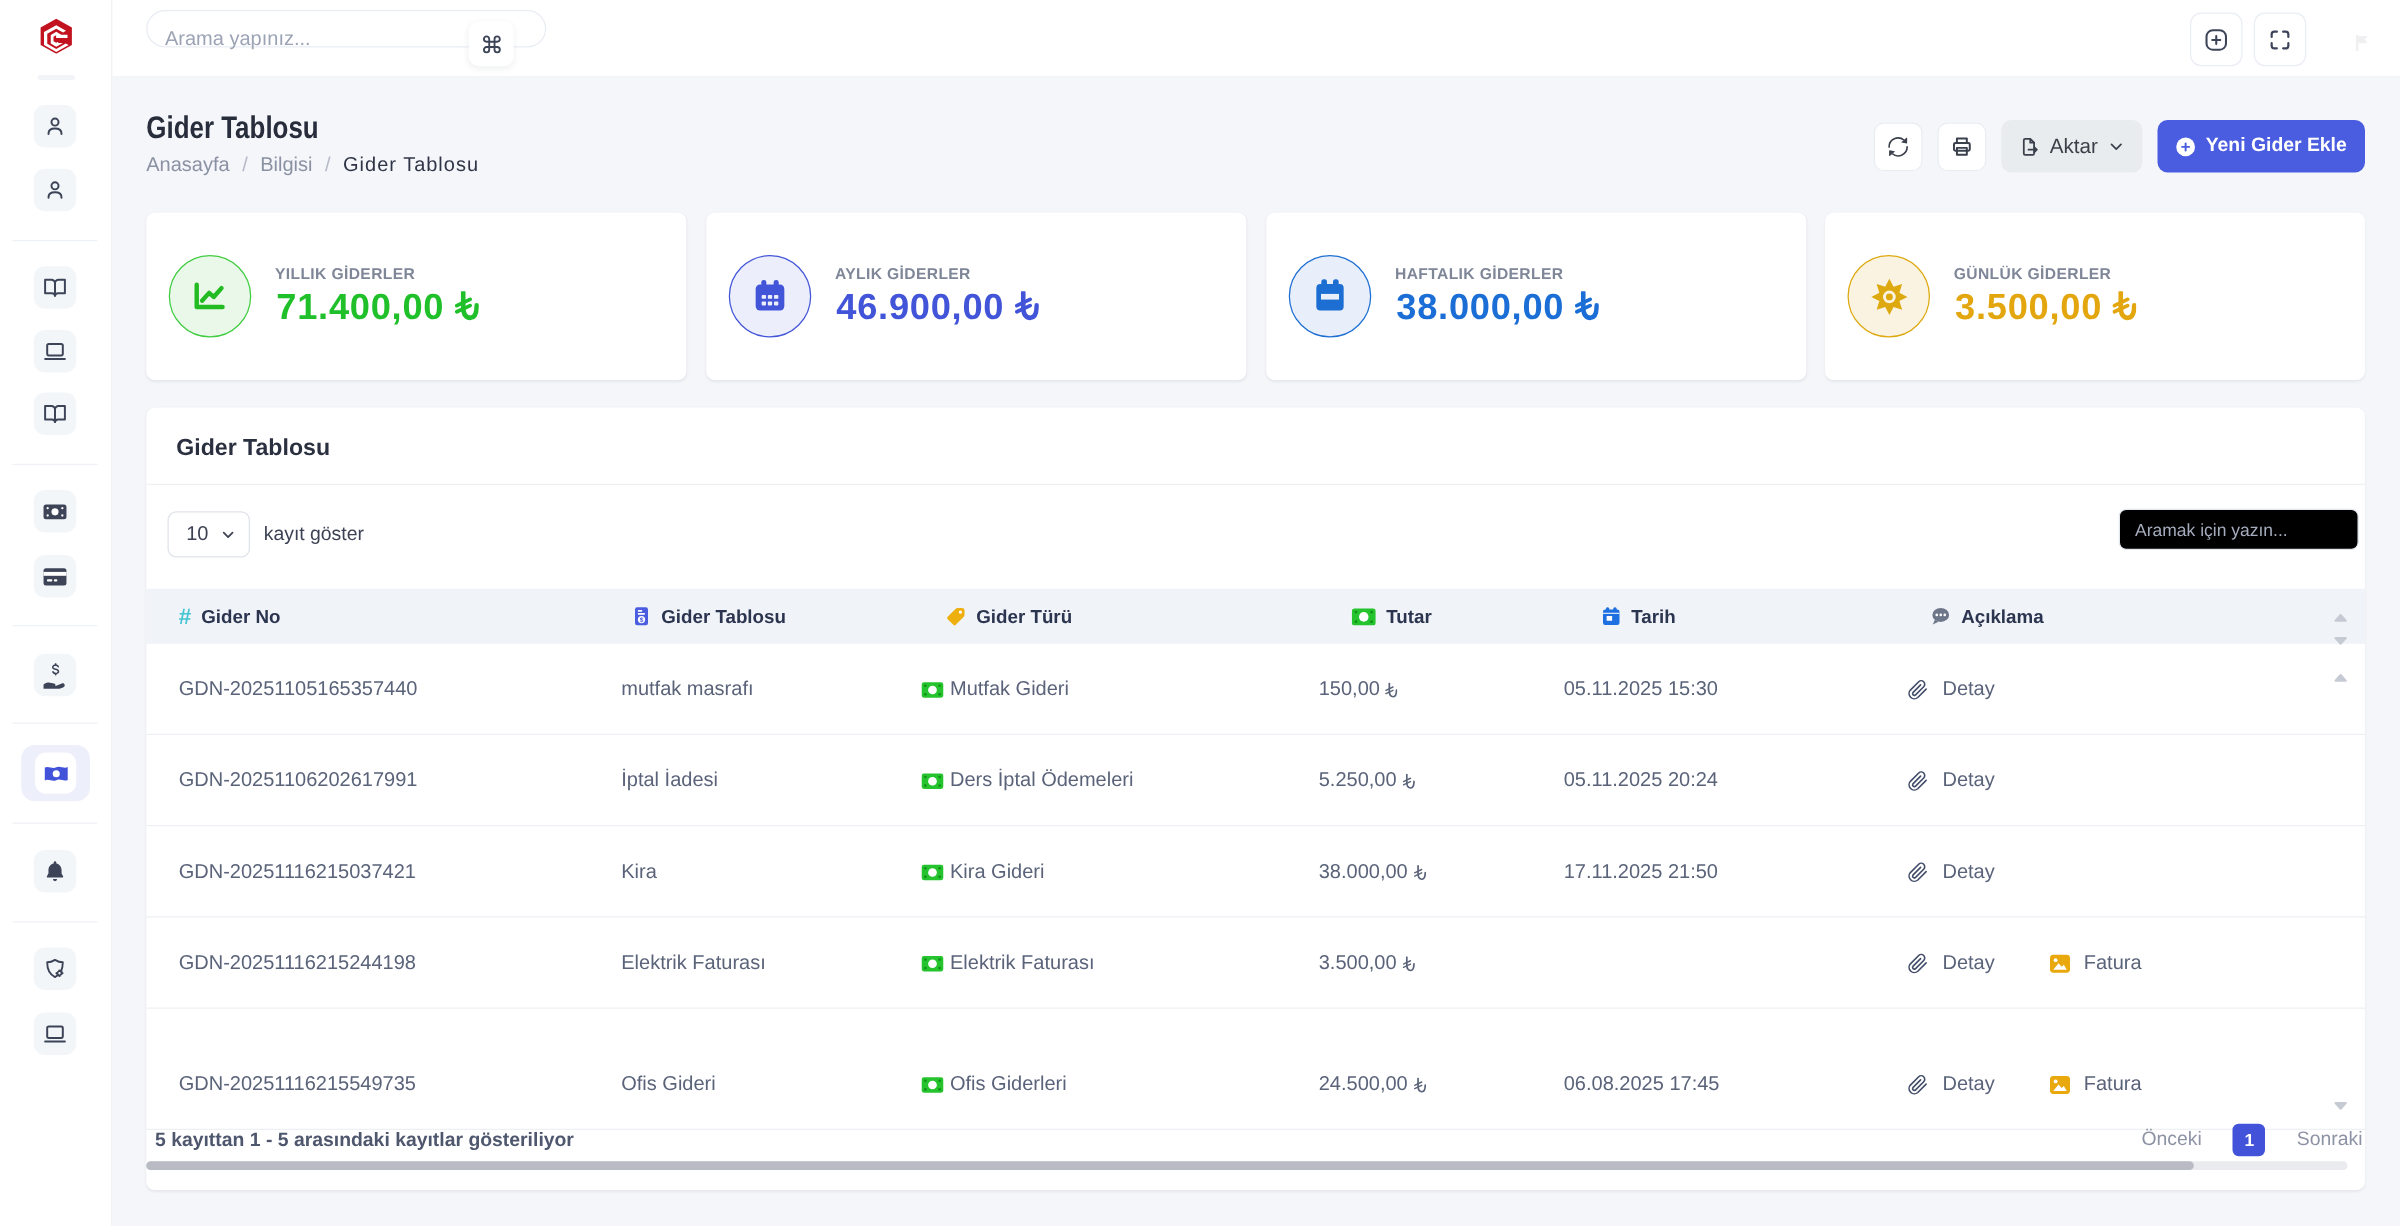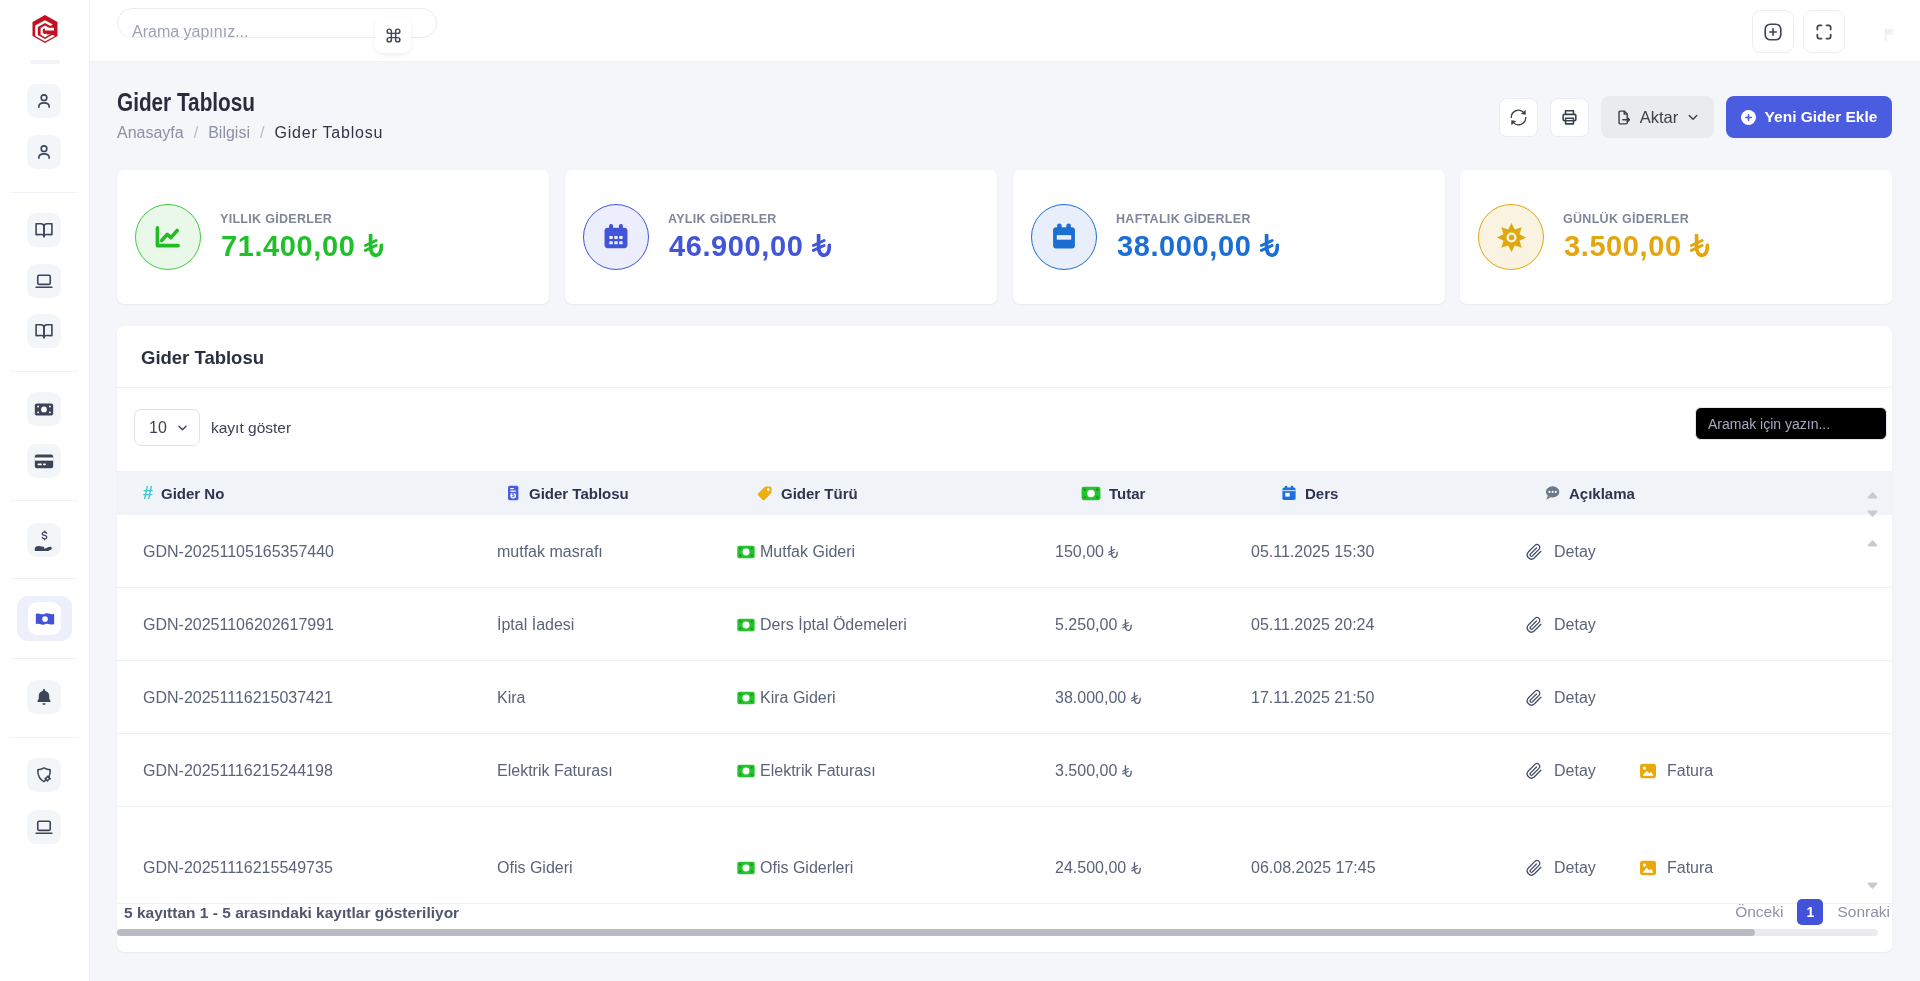--- a/index.html
+++ b/index.html
@@ -35,21 +35,21 @@
 #kayit{position:absolute;left:94px;top:93px;font-size:15.5px;color:#3c4254;}
 #tsearch{position:absolute;left:1578px;top:81px;width:192px;height:33px;border:1px solid #e3e7ee;border-radius:6px;background:#000000;}
 #tsearch .ph{position:absolute;left:12px;top:8px;font-size:14px;color:#a4abbc;}
 #thead{position:absolute;left:0;top:145px;width:1775px;height:44px;background:#f0f3f8;}
 .th{position:absolute;top:0;height:44px;display:flex;align-items:center;gap:8px;font-size:15px;font-weight:bold;color:#2c3550;}
 .row{position:absolute;left:0;width:1775px;height:73px;border-bottom:1px solid #edf0f4;}
 .cell{position:absolute;top:0;height:73px;display:flex;align-items:center;font-size:16px;color:#5a6379;}
 .gt{gap:5px;}
 #tfoot{position:absolute;left:0;top:554px;width:1775px;height:72px;}
 #tinfo{position:absolute;left:7px;top:24px;font-size:15.5px;font-weight:bold;color:#4e576e;}
-#pag{position:absolute;right:2px;top:19px;display:flex;align-items:center;gap:14px;font-size:15.5px;color:#8d93a5;}
+#pag{position:absolute;right:2px;top:19px;display:flex;align-items:center;gap:25px;font-size:15.5px;color:#8d93a5;}
 #pag .pg1{width:26px;height:26px;background:#4353d9;border-radius:5px;color:#fff;font-size:14px;font-weight:bold;display:flex;align-items:center;justify-content:center;}
 #sbar{position:absolute;left:0;top:603px;width:1761px;height:7px;background:#eaebee;border-radius:4px;}
 #sbar .th2{position:absolute;left:0;top:0;width:1638px;height:7px;background:#b8bbc3;border-radius:4px;}
 </style>
 </head>
 <body>
 
 <div id="sidebar">
   <svg class="ab" style="left:32px;top:15px" width="26" height="28" viewBox="0 0 26 28">
     <path fill="#c2121f" d="M13 0 L25.5 7 V21 L13 28 L0.5 21 V7 Z"></path>
@@ -342,21 +342,21 @@
         <span>Tutar</span>
       </div>
     <div class="th" style="left:1164px">
         <svg width="16" height="16" viewBox="0 0 16 16">
           <rect x="1.4" y="2.6" width="13.2" height="12.4" rx="1.8" fill="#1e6fe0"></rect>
           <rect x="3.7" y="0.7" width="2.7" height="3.6" rx="1.2" fill="#1e6fe0"></rect>
           <rect x="9.6" y="0.7" width="2.7" height="3.6" rx="1.2" fill="#1e6fe0"></rect>
           <rect x="1.4" y="5.2" width="13.2" height="0.9" fill="#fff" opacity="0.9"></rect>
           <rect x="4.3" y="7.8" width="4.4" height="3.8" fill="#fff"></rect>
         </svg>
-        <span>Ders</span>
+        <span>Tarih</span>
       </div>
     <div class="th" style="left:1427px">
         <svg width="17" height="16" viewBox="0 0 16 16">
           <ellipse cx="8.1" cy="6.9" rx="6.7" ry="5.6" fill="#6d7789"></ellipse>
           <path d="M3.4 10.8 L1.7 14.6 L6.4 12.3 Z" fill="#6d7789"></path>
           <circle cx="4.9" cy="6.9" r="1.05" fill="#fff"></circle>
           <circle cx="8.1" cy="6.9" r="1.05" fill="#fff"></circle>
           <circle cx="11.3" cy="6.9" r="1.05" fill="#fff"></circle>
         </svg>
         <span>Açıklama</span>

